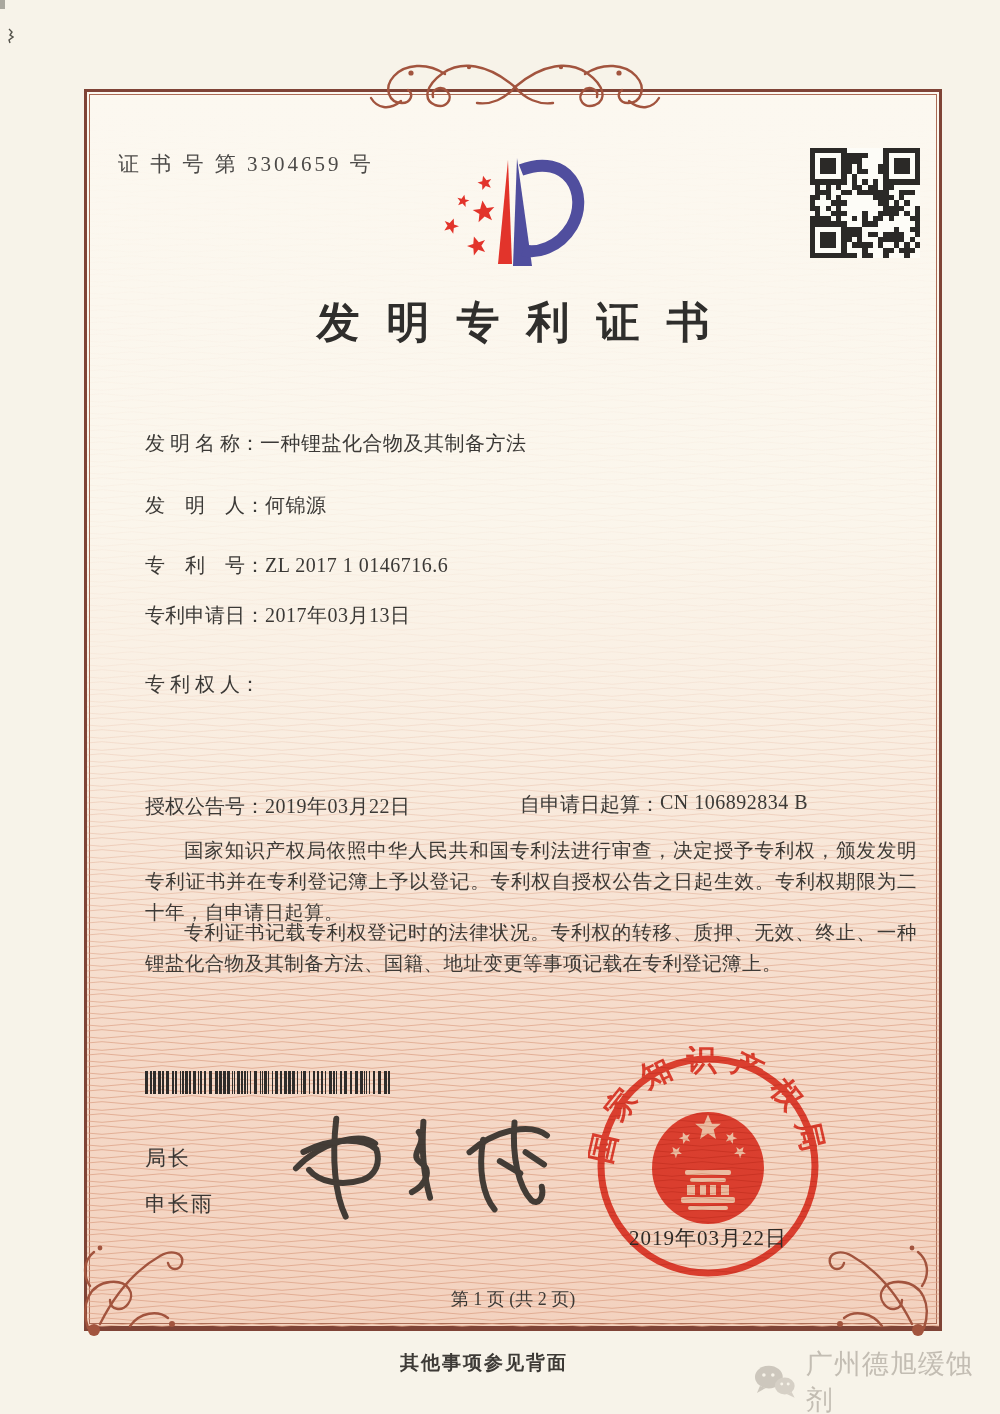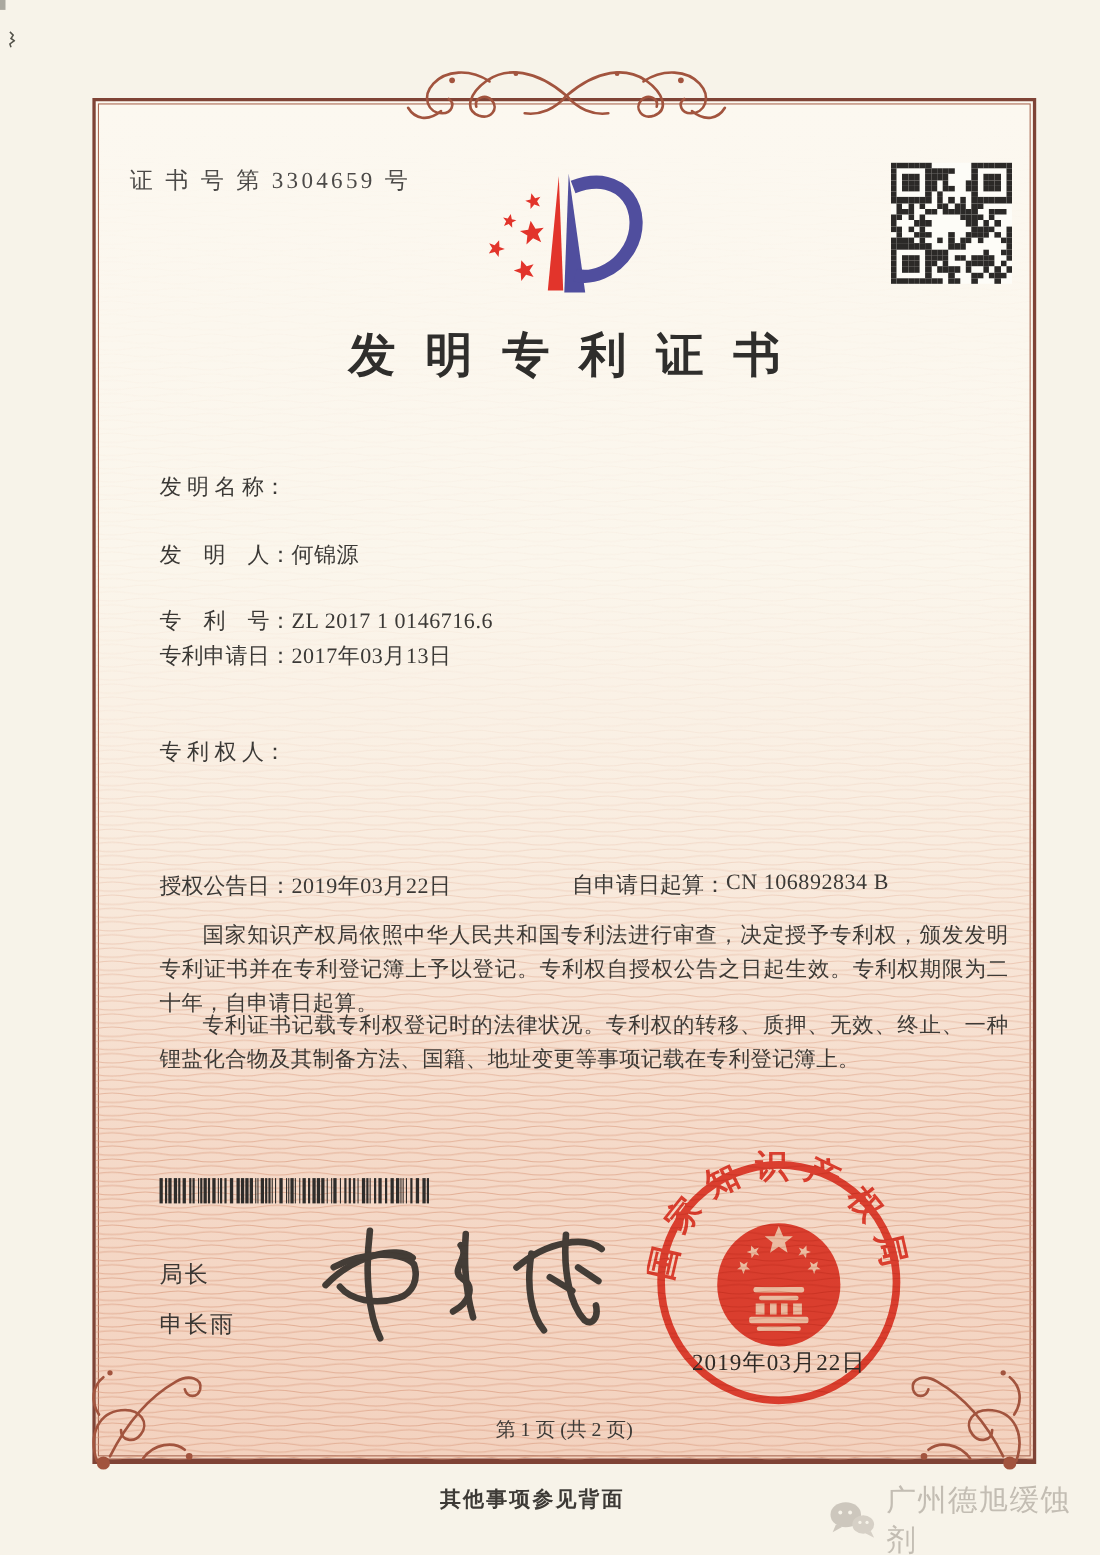--- a/index.html
+++ b/index.html
@@ -25,21 +25,21 @@
   
   .cert-no{left:118px;top:150px;font-size:21px;letter-spacing:3px;color:#4c4a48;}
   .title{left:84px;top:294px;width:858px;text-align:center;
     font-size:43px;font-weight:bold;color:#2f2e2c;letter-spacing:27px;padding-left:27px;box-sizing:border-box;}
   .field-row{left:145px;width:775px;display:flex;font-size:20px;color:#3b3936;line-height:30px;}
   .field-label{white-space:nowrap;}
   .field-value{letter-spacing:.5px;}
   .row-name{top:428px;}
   .row-inventor{top:490px;}
   .row-patno{top:550px;}
-  .row-appdate{top:582px;}
+  .row-appdate{top:600px;}
   .row-patentee{top:669px;}
   .row-address{top:726px;}
   .row-address .field-value{max-width:528px;}
   .row-grant{top:791px;}
   .grant-right{position:absolute;left:520px;top:791px;display:flex;font-size:20px;color:#3b3936;}
   .para{left:145px;width:772px;font-size:19.5px;line-height:31px;color:#3d3a36;
     text-align:justify;text-indent:2em;letter-spacing:.4px;}
   .para1{top:835px;}
   .para2{top:917px;}
   .director-title{left:145px;top:1144px;font-size:21px;letter-spacing:2px;}
@@ -387,40 +387,41 @@
     <i style="left:52.38095238095238px;top:104.76190476190476px;width:5.238095238095238px;height:5.238095238095238px"></i>
     <i style="left:57.61904761904762px;top:104.76190476190476px;width:5.238095238095238px;height:5.238095238095238px"></i>
     <i style="left:73.33333333333333px;top:104.76190476190476px;width:5.238095238095238px;height:5.238095238095238px"></i>
     <i style="left:94.28571428571429px;top:104.76190476190476px;width:5.238095238095238px;height:5.238095238095238px"></i>
   </div>
 
 <div class="abs title">发明专利证书</div>
 
 <div class="abs field-row row-name">
   <span class="field-label">发 明 名 称：</span>
+  <span class="field-value">一种锂盐化合物及其制备方法</span>
 </div>
 <div class="abs field-row row-inventor">
   <span class="field-label">发　明　人：</span>
   <span class="field-value">何锦源</span>
 </div>
 <div class="abs field-row row-patno">
   <span class="field-label">专　利　号：</span>
   <span class="field-value">ZL 2017 1 0146716.6</span>
 </div>
 <div class="abs field-row row-appdate">
   <span class="field-label">专利申请日：</span>
   <span class="field-value">2017年03月13日</span>
 </div>
 <div class="abs field-row row-patentee">
   <span class="field-label">专 利 权 人：</span>
 </div>
 <div class="abs field-row row-address">
 </div>
 <div class="abs field-row row-grant">
-  <span class="field-label">授权公告日：</span>
+  <span class="field-label">授权公告号：</span>
   <span class="field-value">2019年03月22日</span>
 </div>
 <div class="abs grant-right">
   <span class="field-label">自申请日起算：</span>
   <span class="field-value">CN 106892834 B</span>
 </div>
 
 <div class="abs para para1">国家知识产权局依照中华人民共和国专利法进行审查，决定授予专利权，颁发发明专利证书并在专利登记簿上予以登记。专利权自授权公告之日起生效。专利权期限为二十年，自申请日起算。</div>
 <div class="abs para para2">专利证书记载专利权登记时的法律状况。专利权的转移、质押、无效、终止、一种锂盐化合物及其制备方法、国籍、地址变更等事项记载在专利登记簿上。</div>
 

